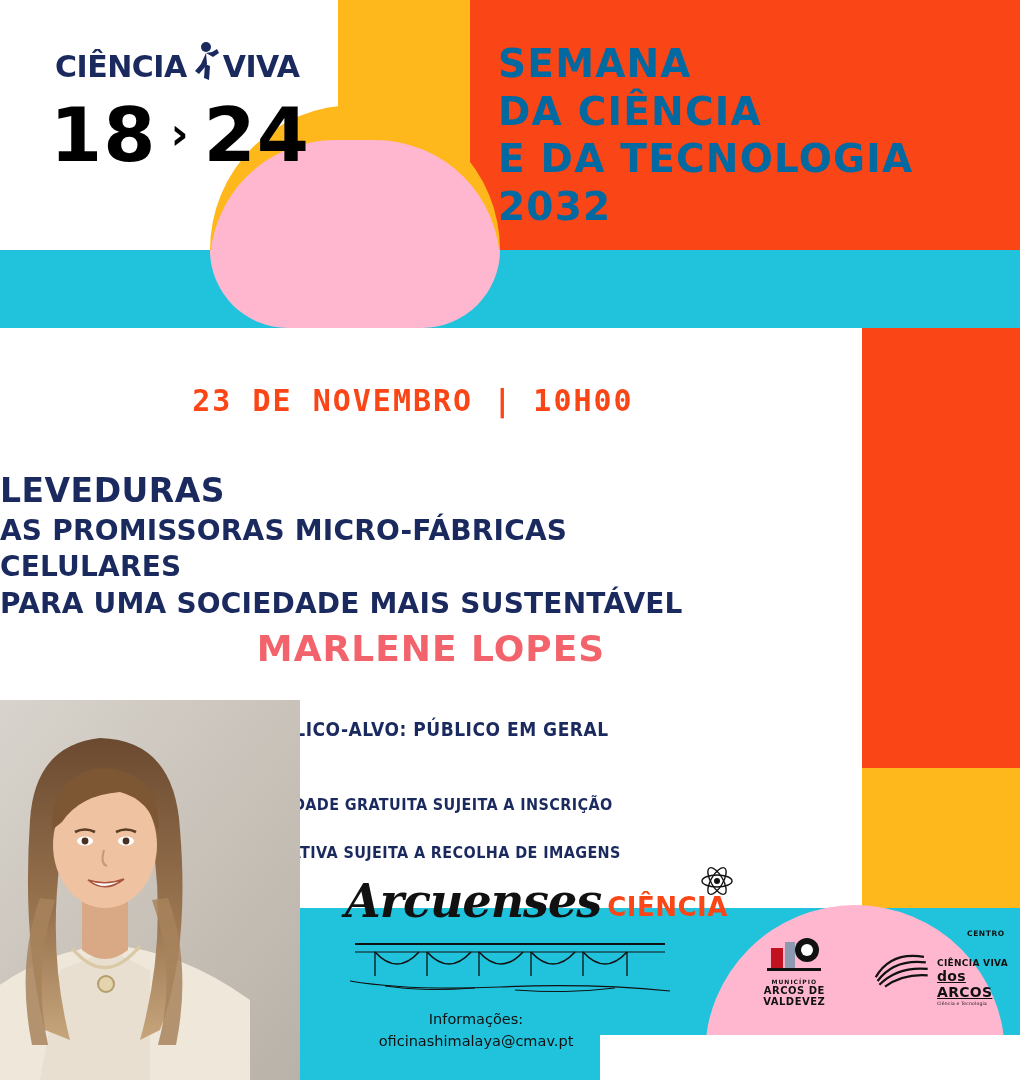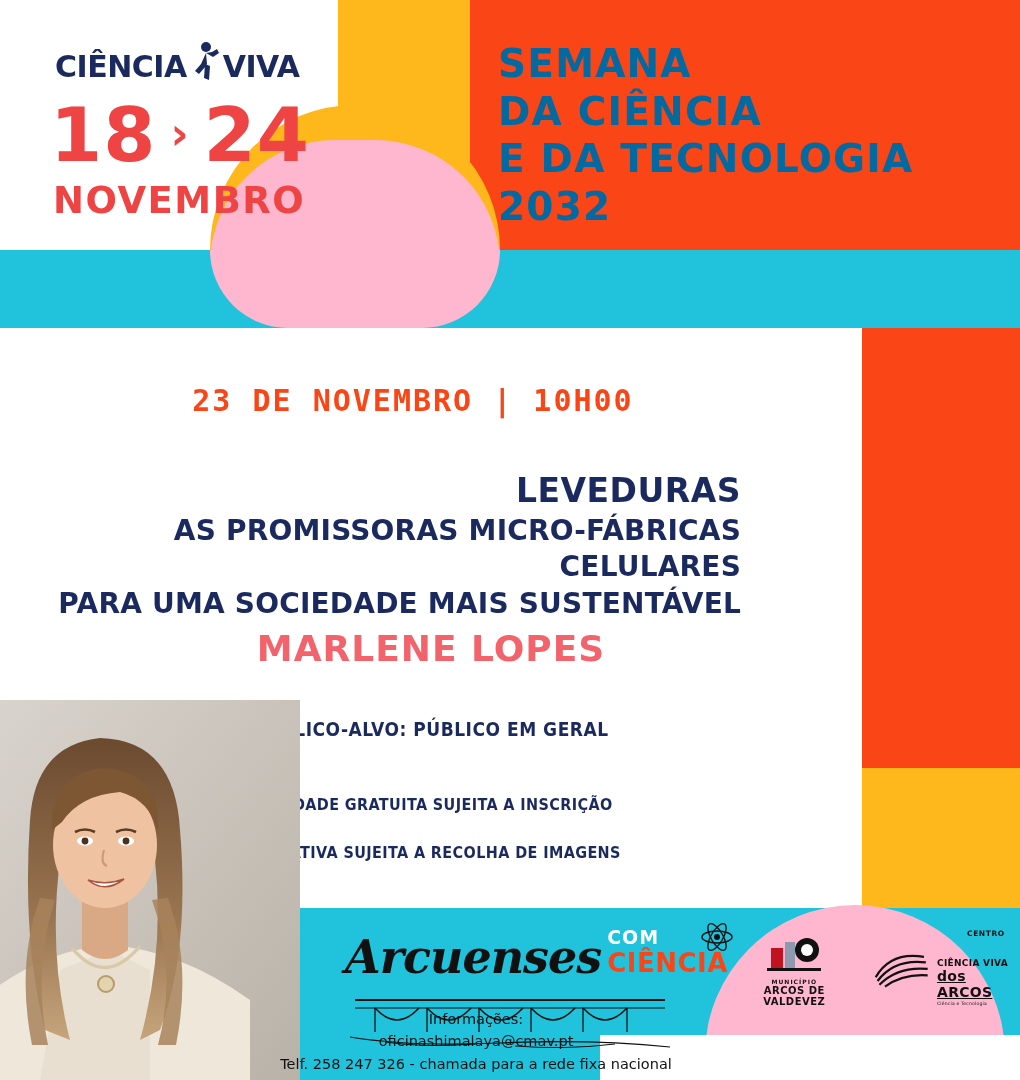--- a/index.html
+++ b/index.html
@@ -88,21 +88,21 @@
   .cv-figure {
     position: relative;
     width: 30px; height: 42px;
     margin: 0 1px 0 1px;
   }
 
   
   .date-block {
     position: absolute;
     top: 100px; left: 50px;
-    color: #ef4444;
+    color: #000000;
   }
   .date-line {
     font-family: "DejaVu Sans", sans-serif;
     font-weight: bold;
     font-size: 75px;
     line-height: 0.95;
     letter-spacing: 1px;
     display: flex;
     align-items: center;
     gap: 14px;
@@ -184,21 +184,21 @@
     text-align: center;
     color: #fa4616;
     font-family: "DejaVu Sans Mono", monospace;
     font-weight: bold;
     font-size: 30px;
     letter-spacing: 2px;
   }
   .talk-title {
     position: absolute;
     top: 470px; left: 0; width: 741px;
-    text-align: right;
+    text-align: left;
     color: #1b2a5e;
     font-family: "DejaVu Sans", sans-serif;
     font-weight: bold;
     line-height: 1.3;
   }
   .talk-title .l1 { font-size: 33px; letter-spacing: 0.5px; }
   .talk-title .l2 { font-size: 28px; letter-spacing: 0.2px; }
   .talk-title .l3 { font-size: 28px; letter-spacing: 0.2px; }
 
   .speaker {
@@ -247,21 +247,21 @@
     position: absolute;
     bottom: 0; left: 0;
     width: 300px; height: 380px;
     overflow: hidden;
   }
   .photo svg { display: block; }
 
   
   .arcuenses {
     position: absolute;
-    top: 920px; left: 345px;
+    top: 864px; left: 345px;
     width: 340px; height: 130px;
   }
   .arc-script {
     font-family: "DejaVu Serif", serif;
     font-style: italic;
     font-weight: bold;
     font-size: 46px;
     color: #111111;
     letter-spacing: -1px;
   }
@@ -329,21 +329,20 @@
     </span>
     <span class="cv-text">VIVA</span>
   </div>
 
   <div class="date-block">
     <div class="date-line">
       <span>18</span>
       <span class="date-arrow">›</span>
       <span>24</span>
     </div>
-    <div class="date-month">NOVEMBRO</div>
   </div>
 
   <div class="header-title">
     <div>SEMANA</div>
     <div>DA CIÊNCIA</div>
     <div>E DA TECNOLOGIA</div>
     <div>2032</div>
   </div>
 
   <div class="mid-area"></div>
@@ -481,16 +480,15 @@
         <div class="partner-text" style="font-size:9px; font-weight:bold; letter-spacing:0.3px;margin-top:20px;">CIÊNCIA VIVA</div>
         <div class="partner-text" style="font-size:14px; font-weight:bold; letter-spacing:0.3px;text-decoration:underline;">dos ARCOS</div>
         <div class="partner-text" style="font-size:4.5px; letter-spacing:0.2px; margin-top:1px;">Ciência e Tecnologia</div>
       </div>
     </div>
   </div>
 
   <div class="info">
     <div>Informações:</div>
     <div>oficinashimalaya@cmav.pt</div>
-    <div>Telf. 258 247 326 -  chamada para a rede fixa nacional</div>
   </div>
 
 </div>
 
 </body></html>

